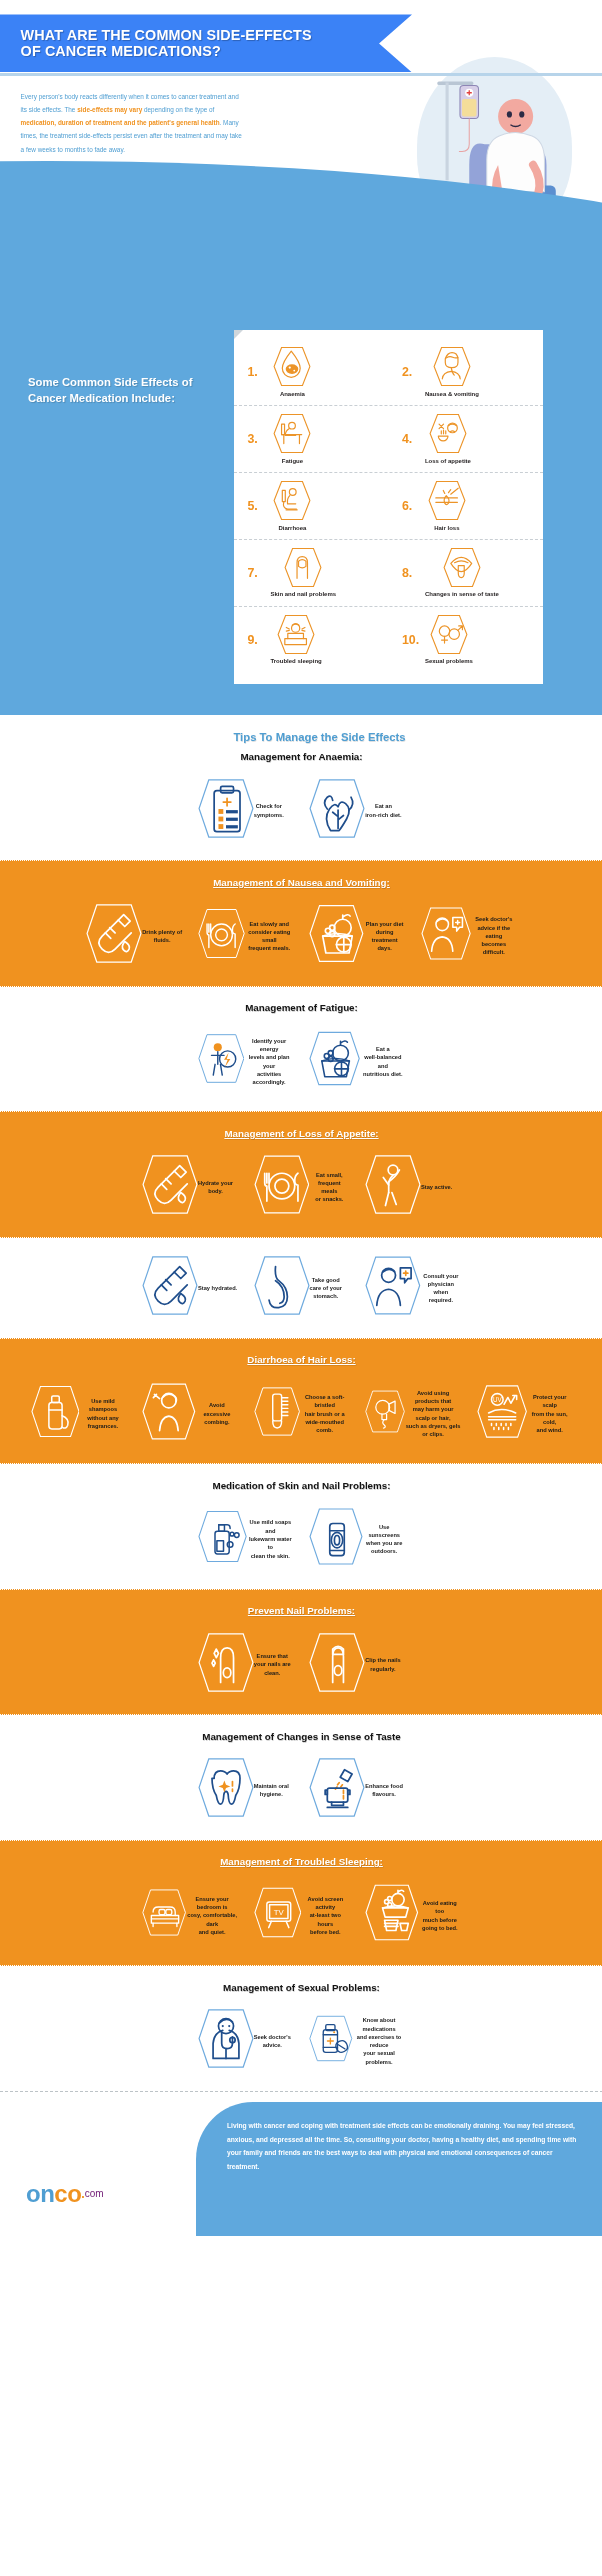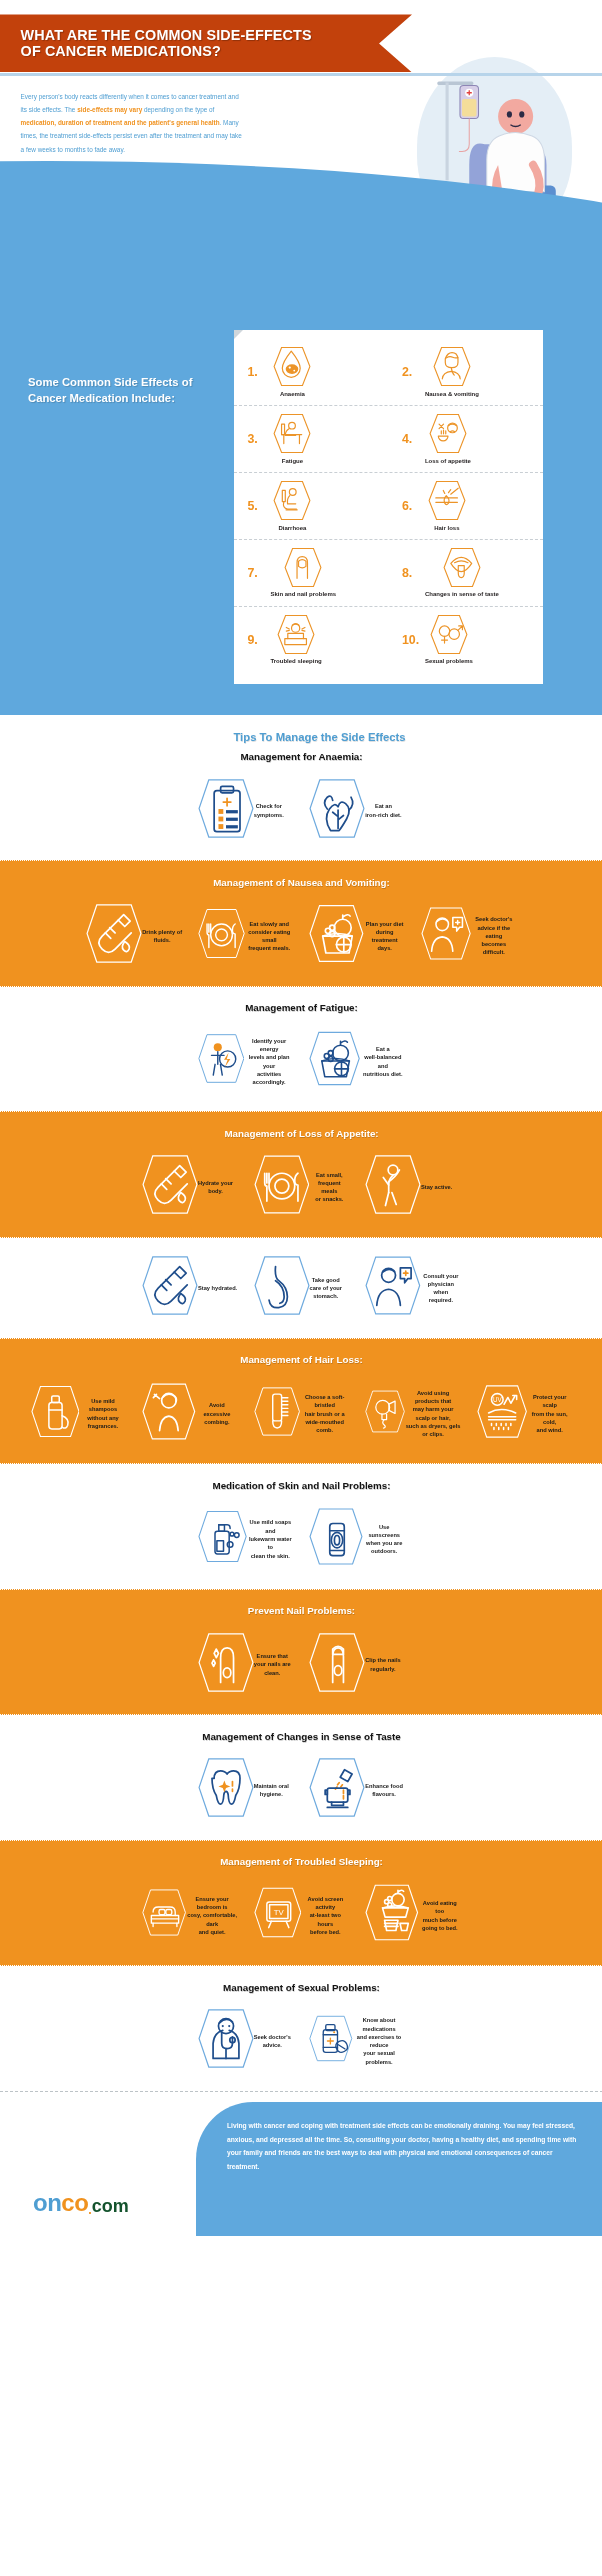--- a/index.html
+++ b/index.html
@@ -10,21 +10,21 @@
     color: #231f20;
     overflow-x: hidden;
   }
   .page { width: 603px; position: relative; }
 
   
   .hero { position: relative; height: 330px; background: #ffffff; overflow: hidden; }
   .hero-banner {
     position: absolute; top: 14.4px; left: 0;
     width: 412px; height: 58px;
-    background: #c2410c;
+    background: #3b82f6;
     display: flex; flex-direction: column; justify-content: center;
     padding-left: 20.6px;
     clip-path: polygon(0 0, 100% 0, 92% 50%, 100% 100%, 0 100%);
     z-index: 4;
   }
   .hero-banner .ht {
     color: #ffffff; font-weight: bold; font-size: 14.4px; line-height: 1.15;
     letter-spacing: 0.1px; text-shadow: 1px 1px 1px rgba(0,0,0,.25);
   }
   .hero-underline {
@@ -83,43 +83,43 @@
   .sec.orange { background: #f0921f; border-top: 1px dotted #ffffff; border-bottom: 1px dotted #ffffff; }
   .tips-head {
     text-align: center; color: #4f9ed2; font-weight: bold; font-size: 11.3px;
     margin-bottom: 8.2px; text-shadow: 0.5px 0.5px 0.5px rgba(0,0,0,.12); padding-left: 36px;
   }
   .sec-head {
     text-align: center; font-weight: bold; font-size: 9.8px;
     margin-bottom: 13.4px; text-shadow: 0.5px 0.5px 0.5px rgba(0,0,0,.18);
   }
   .sec.white .sec-head { color: #141414; }
-  .sec.orange .sec-head { color: #ffffff; }
+  .sec.orange .sec-head { color: #ffffff; text-decoration: underline; }
 
   .tiles { display: flex; justify-content: center; flex-wrap: wrap; gap: 9.3px 15.5px; }
   .tile { width: 96px; display: flex; flex-direction: row; align-items: center; }
   .tile .hex { width: 56px; height: 65px; }
   .tile .cap {
     margin-top: 5.2px; text-align: center; font-size: 5.7px; font-weight: bold;
     line-height: 1.45; color: #1a1a1a;
   }
 
   
   .footer { position: relative; height: 155px; background: #ffffff; border-top: 0.5px dashed #bdc3c7; }
   .footer-blue {
     position: absolute; right: 0; top: 10.3px; width: 407px; height: 134px;
     background: #5fa8dd; border-top-left-radius: 57px;
     padding: 17.5px 25px 0 31px; color: #ffffff;
     font-size: 6.7px; line-height: 2.0; font-weight: bold;
   }
-  .logo { position: absolute; left: 33px; top: 88px; display: flex; align-items: flex-end; margin-top: 9px; }
+  .logo { position: absolute; left: 26px; top: 88px; display: flex; align-items: center; }
   .logo .onc { font-size: 24px; font-weight: bold; color: #4f9ed2; letter-spacing: -0.5px; }
   .logo .o2 { font-size: 24px; font-weight: bold; color: #f0921f; letter-spacing: -0.5px; }
   .logo .dot { font-size: 12.4px; font-weight: bold; color: #f0921f; }
-  .logo .com { font-size: 18px; font-weight: bold; color: #14532d; }
+  .logo .com { font-size: 10px; font-weight: normal; color: #701a75; }
 </style>
 </head>
 <body>
 
 <div class="page">
 
   <div class="hero">
     <div class="hero-blob"></div>
 
     <svg class="iv-art" width="134" height="170" viewBox="0 0 260 330">
@@ -547,21 +547,21 @@
                 <path fill="none" stroke="#1f4e8c" stroke-width="3.2" stroke-linecap="round" stroke-linejoin="round" d="M22 92 q2 -28 22 -30 q20 2 22 30"></path>
                 <path fill="none" stroke="#1f4e8c" stroke-width="3.2" stroke-linecap="round" stroke-linejoin="round" d="M66 22 h20 v20 h-6 l-6 8 v-8 h-8z"></path>
                 <path fill="none" stroke="#f0921f" stroke-width="3.2" stroke-linecap="round" stroke-linejoin="round" d="M76 28 v8 M72 32 h8"></path>
           </svg>
         </span>
         <span class="cap">Consult your<br>physician<br>when required.</span>
       </div>
         </div>
       </div>
       <div class="sec orange">
-        <div class="sec-head">Management of Hair Loss:</div>
+        <div class="sec-head">Diarrhoea of Hair Loss:</div>
         <div class="tiles">
           <div class="tile">
         <span class="hex">
           <svg viewBox="0 0 104 110" style="width:100%;height:100%">
             <path d="M20 2 H84 L102 55 L84 108 H20 L2 55 Z" fill="none" stroke="#ffffff" stroke-width="2.2"></path>
             <rect fill="none" stroke="#ffffff" stroke-width="3.2" stroke-linecap="round" stroke-linejoin="round" x="38" y="36" width="28" height="56" rx="6"></rect>
                 <rect fill="none" stroke="#ffffff" stroke-width="3.2" stroke-linecap="round" stroke-linejoin="round" x="44" y="22" width="16" height="14" rx="3"></rect>
                 <path fill="none" stroke="#ffffff" stroke-width="3.2" stroke-linecap="round" stroke-linejoin="round" d="M38 52 h28"></path>
                 <path fill="none" stroke="#ffffff" stroke-width="3.2" stroke-linecap="round" stroke-linejoin="round" d="M66 64 q16 6 12 20 q-4 10 -12 4"></path>
           </svg>

